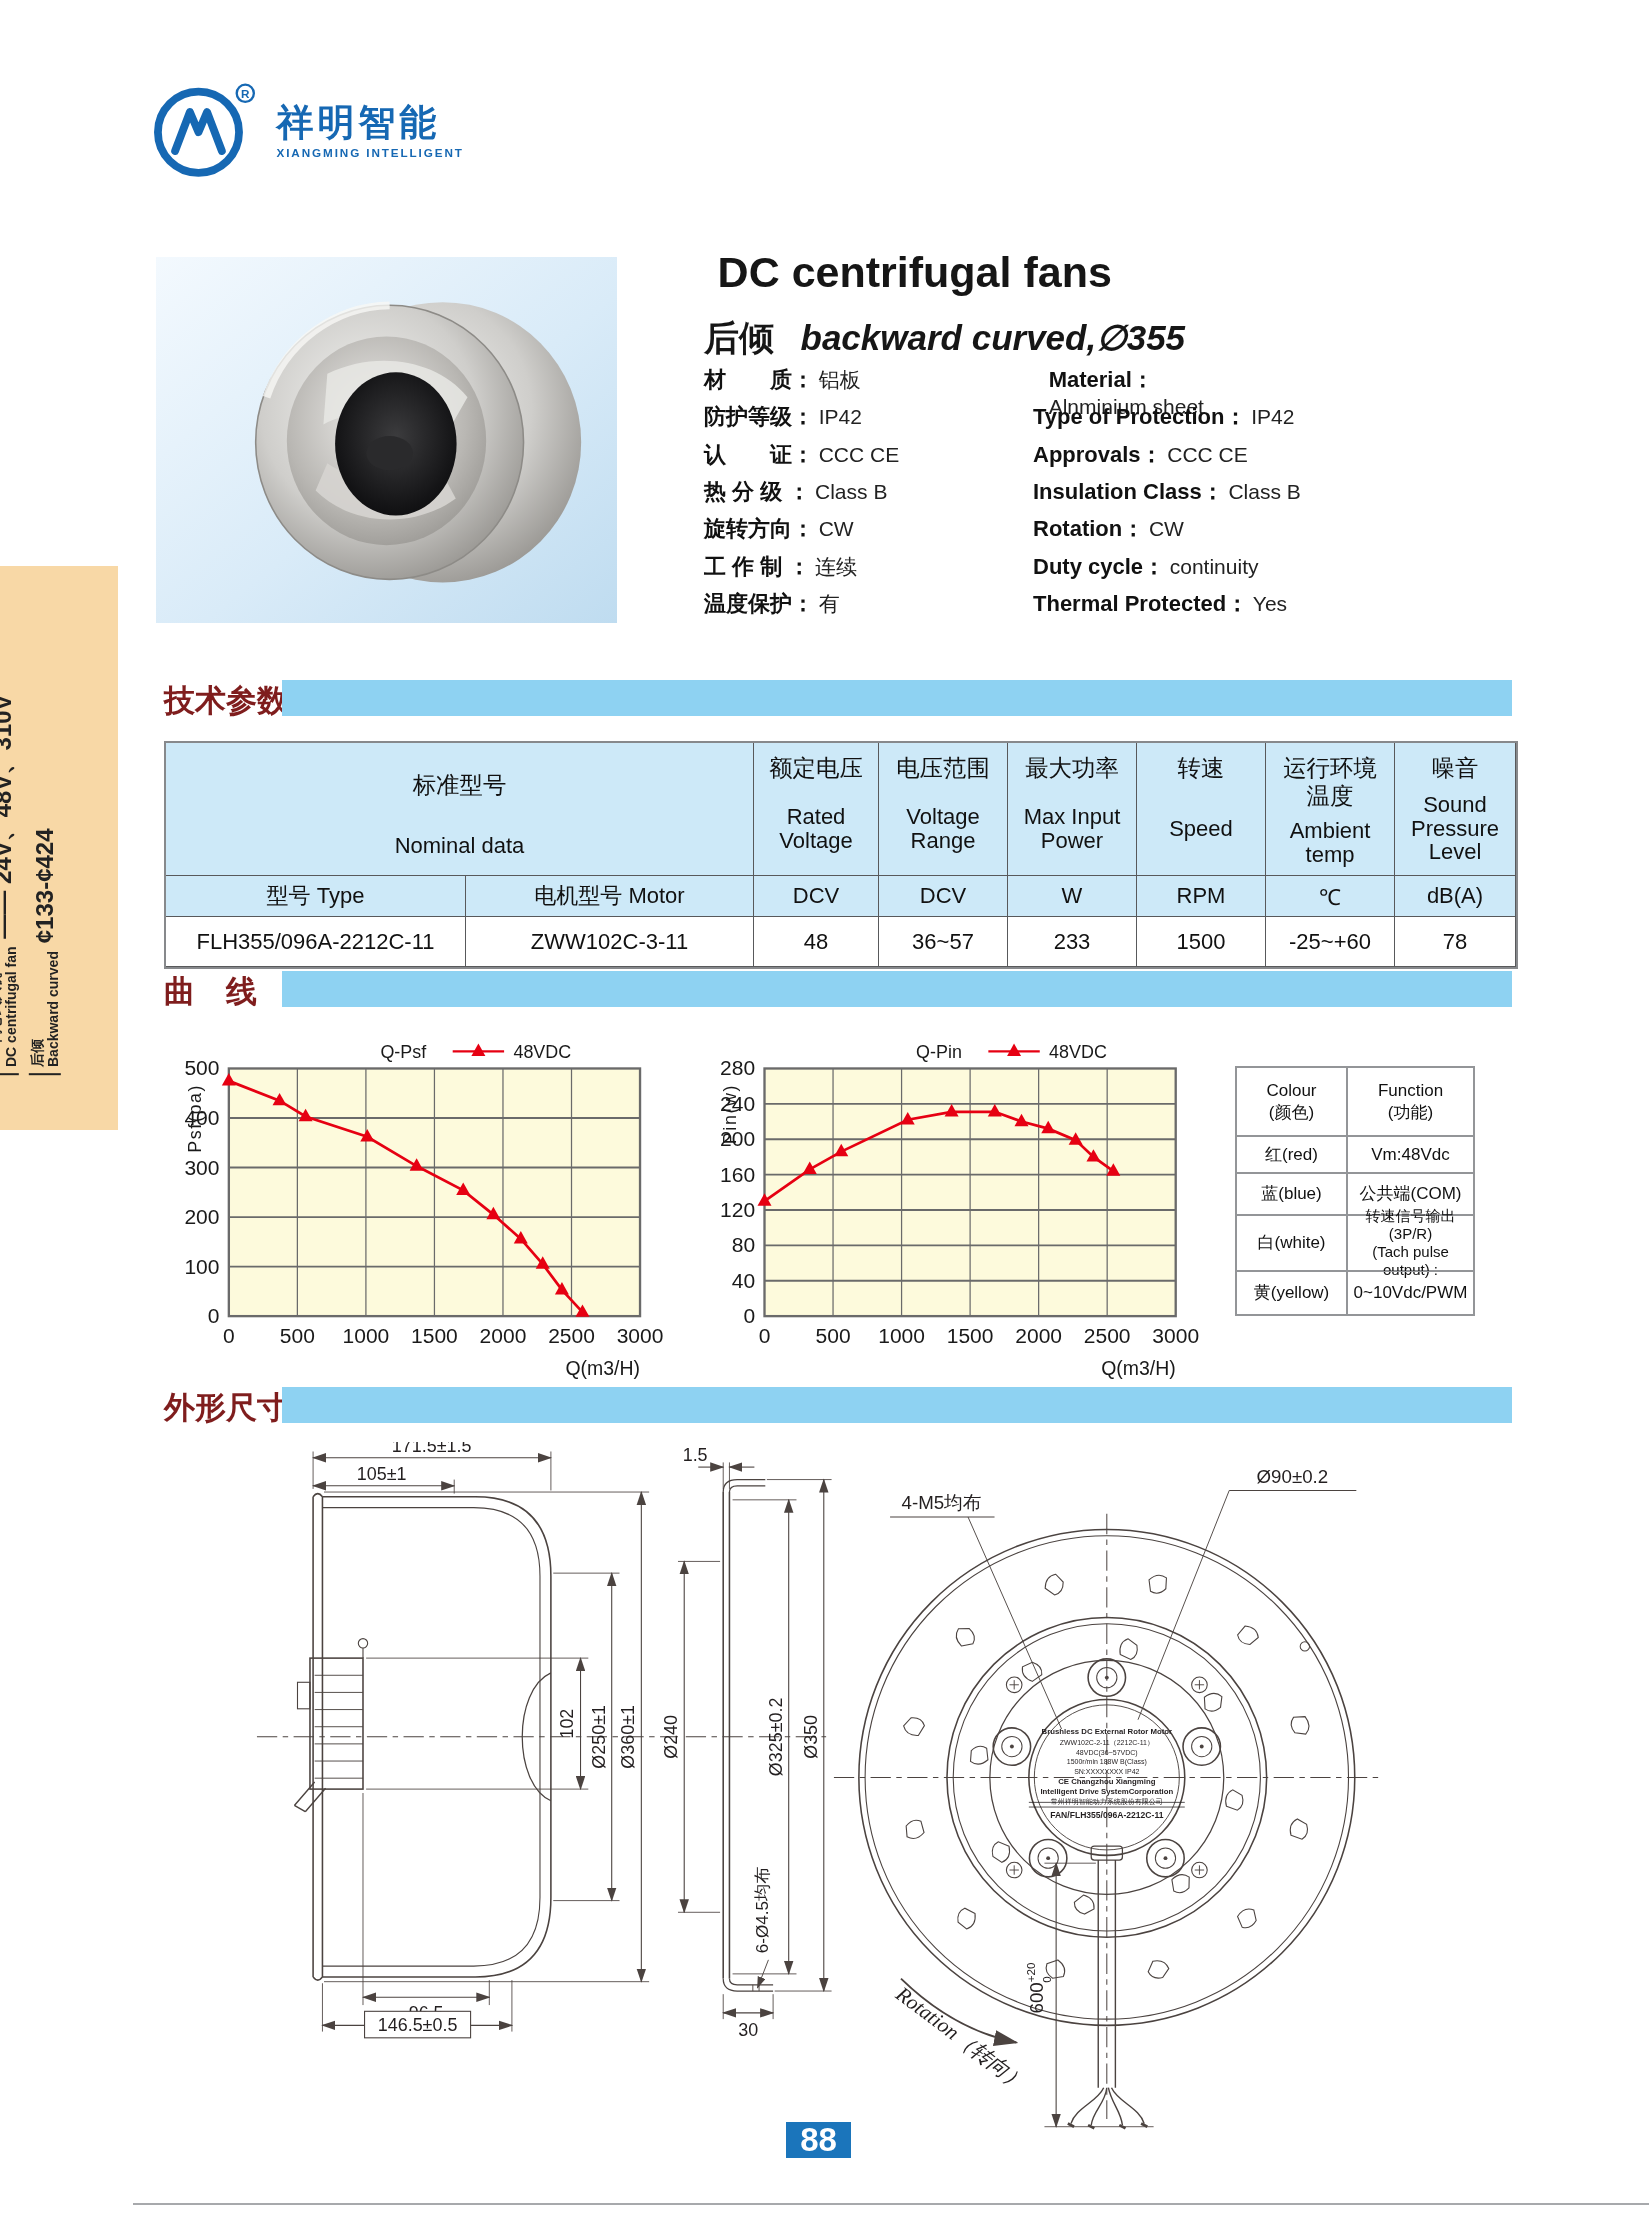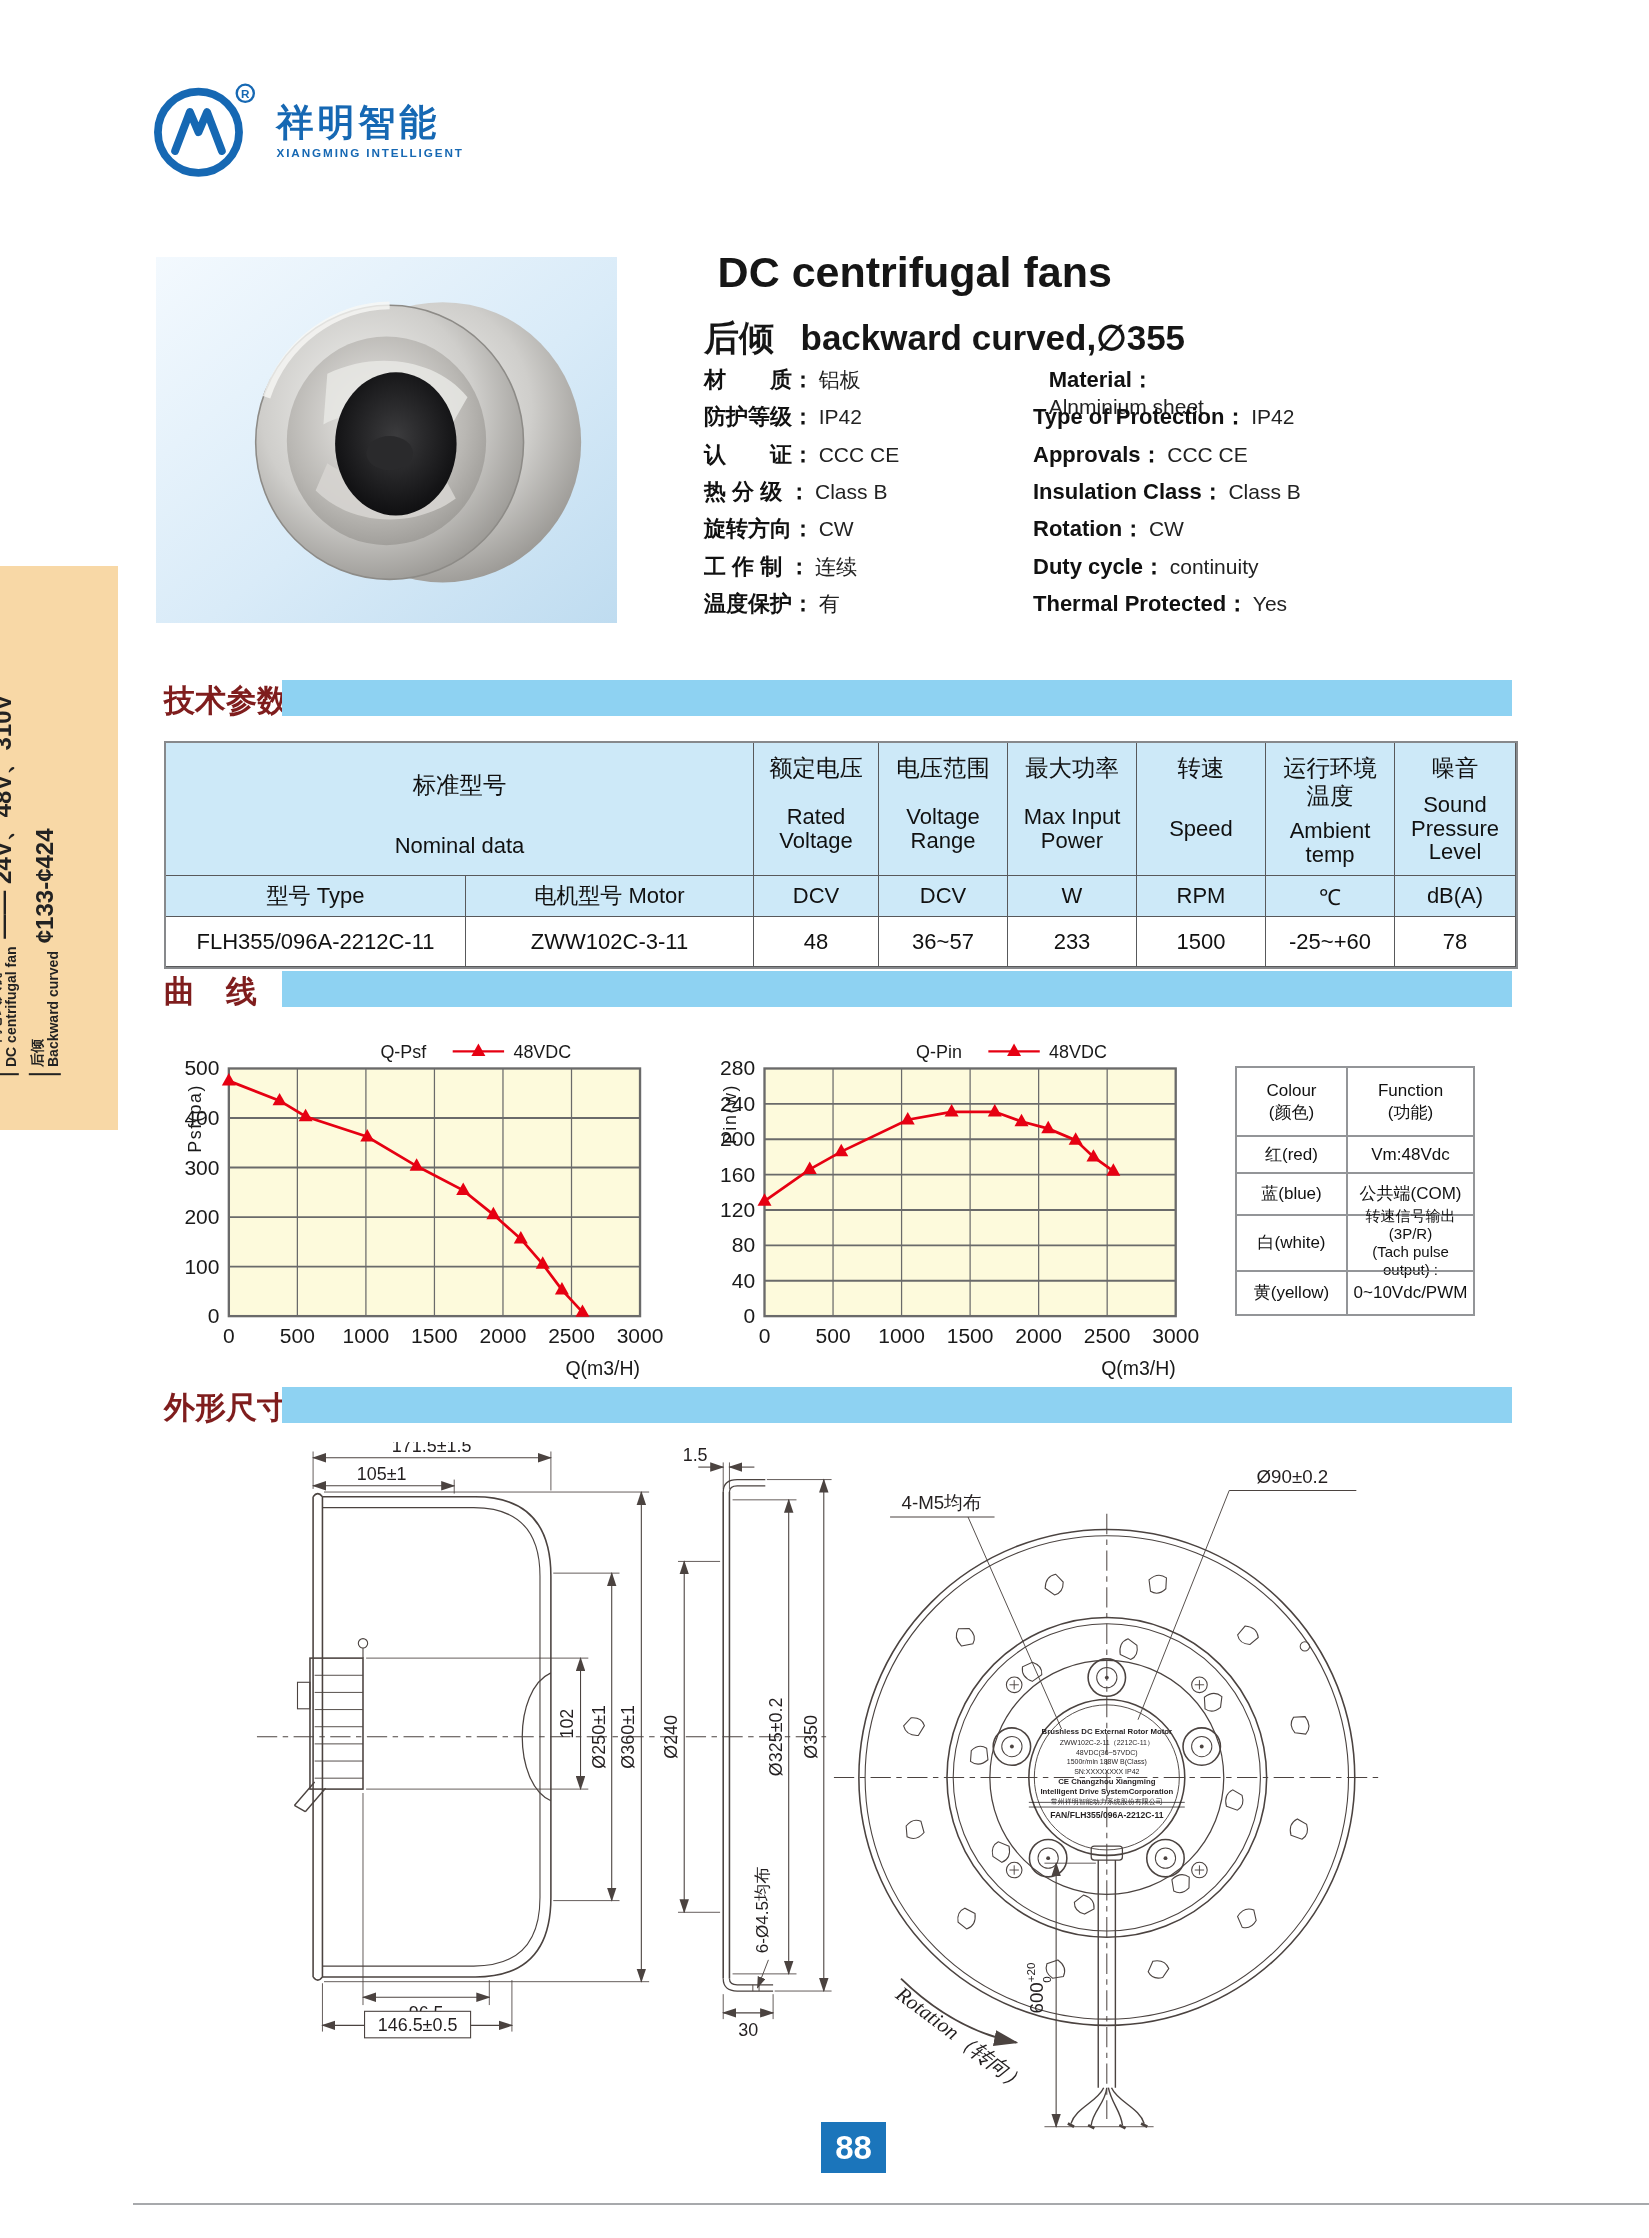--- a/index.html
+++ b/index.html
@@ -6,21 +6,21 @@
   #page{position:relative;width:1649px;height:2239px;background:#ffffff;overflow:hidden;
         font-family:"Liberation Sans",sans-serif;color:#1a1a1a;}
   .abs{position:absolute;}
   
   .logo-cn{font-size:37px;font-weight:bold;color:#1668b3;letter-spacing:3.9px;line-height:1;}
   .logo-en{font-size:11.7px;font-weight:bold;color:#1668b3;letter-spacing:1.9px;margin-top:5.5px;}
   
   .t-cn{font-size:48px;font-weight:bold;color:#0d7dc8;}
   .t-en{font-size:43px;font-weight:bold;color:#161616;margin-left:15.6px;}
   .t2-cn{font-size:35px;font-weight:bold;color:#161616;}
-  .t2-en{font-size:35px;font-weight:bold;color:#161616;margin-left:26.5px;}
+  .t2-en{font-size:35px;font-weight:bold;color:#161616;margin-left:26.5px;font-style:italic;}
   .trow{display:flex;align-items:baseline;}
   
   .spec-row{position:absolute;display:flex;align-items:baseline;white-space:nowrap;}
   .spec-label{font-size:22px;font-weight:bold;color:#111;}
   .spec-value{font-size:21px;color:#222;margin-left:4.7px;}
   
   .sec-text{font-size:31px;font-weight:bold;color:#7f1d1d;white-space:nowrap;}
   .sec-bar{background:#8ed2f2;height:36px;}
   
   .sidebar{background:#f8d8a6;}
@@ -532,17 +532,17 @@
       <path d="M1160,540 H1226" stroke-width="1.1"></path>
       <path d="M1160,878 H1300" stroke-width="1.1"></path>
       <path d="M1175,540 V878" stroke-width="1.4" marker-start="url(#ae)" marker-end="url(#ae)"></path>
       <text transform="rotate(-90 1158 700)" x="1158" y="700" text-anchor="middle" font-size="24" fill="#231f20" stroke="none"><tspan>600</tspan><tspan font-size="15" dy="-10">+20</tspan><tspan font-size="15" dx="-26" dy="20">0</tspan></text>
 
       <path d="M976,688 Q1044,754 1124,770" stroke-width="2.4" marker-end="url(#ae)"></path>
       <text class="serif-it" x="1048" y="772" text-anchor="middle" font-size="27" fill="#231f20" stroke="none" transform="rotate(37 1048 772)">Rotation（转向）</text>
     </g>
   </svg>
 
-  <div class="abs badge" style="left:821px;top:2122px;width:65px;height:51px;">88</div>
+  <div class="abs badge" style="left:786px;top:2122px;width:65px;height:36px;">88</div>
   <div class="abs footline" style="left:133px;top:2203px;width:1517px;"></div>
 
 </div>
 
 
 </body></html>

